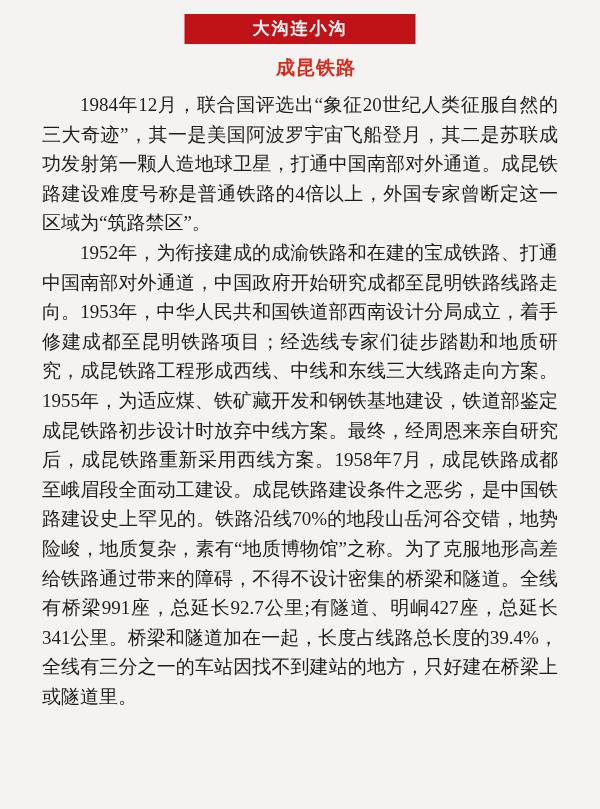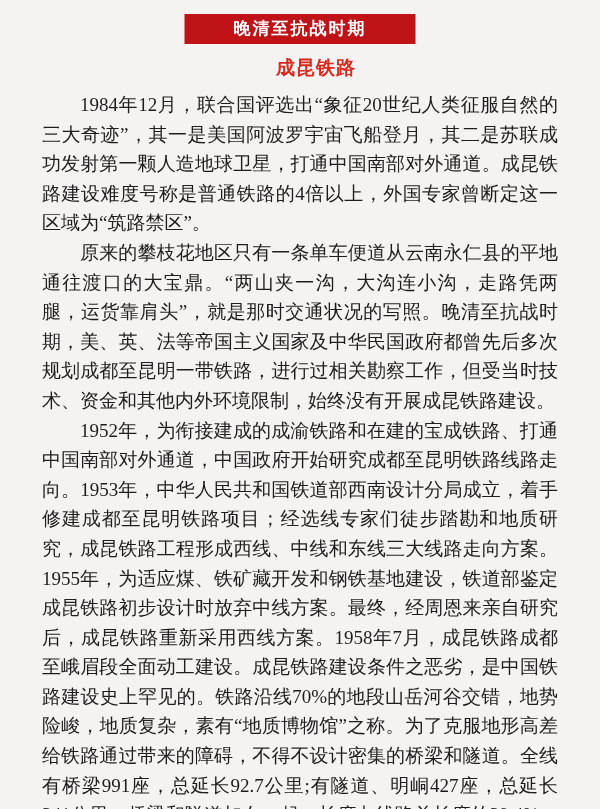--- a/index.html
+++ b/index.html
@@ -62,24 +62,23 @@
     padding: 0;
     text-indent: 2em;
   }
 </style>
 </head>
 <body>
 
 <div class="page" style="background: rgb(245, 243, 241);">
 
   <div class="banner" style="background: rgb(191, 19, 24);">
-    <span class="banner-label" style="color: rgb(255, 255, 255);">晚清至抗战时期</span>
+    <span class="banner-label" style="color: rgb(255, 255, 255);">大沟连小沟</span>
   </div>
 
   <h1 class="article-title" style="color: rgb(217, 41, 29);">成昆铁路</h1>
 
   <div class="article-body">
     <p>1984年12月，联合国评选出“象征20世纪人类征服自然的三大奇迹”，其一是美国阿波罗宇宙飞船登月，其二是苏联成功发射第一颗人造地球卫星，打通中国南部对外通道。成昆铁路建设难度号称是普通铁路的4倍以上，外国专家曾断定这一区域为“筑路禁区”。</p>
-    <p>原来的攀枝花地区只有一条单车便道从云南永仁县的平地通往渡口的大宝鼎。“两山夹一沟，大沟连小沟，走路凭两腿，运货靠肩头”，就是那时交通状况的写照。晚清至抗战时期，美、英、法等帝国主义国家及中华民国政府都曾先后多次规划成都至昆明一带铁路，进行过相关勘察工作，但受当时技术、资金和其他内外环境限制，始终没有开展成昆铁路建设。</p>
     <p>1952年，为衔接建成的成渝铁路和在建的宝成铁路、打通中国南部对外通道，中国政府开始研究成都至昆明铁路线路走向。1953年，中华人民共和国铁道部西南设计分局成立，着手修建成都至昆明铁路项目；经选线专家们徒步踏勘和地质研究，成昆铁路工程形成西线、中线和东线三大线路走向方案。1955年，为适应煤、铁矿藏开发和钢铁基地建设，铁道部鉴定成昆铁路初步设计时放弃中线方案。最终，经周恩来亲自研究后，成昆铁路重新采用西线方案。1958年7月，成昆铁路成都至峨眉段全面动工建设。成昆铁路建设条件之恶劣，是中国铁路建设史上罕见的。铁路沿线70%的地段山岳河谷交错，地势险峻，地质复杂，素有“地质博物馆”之称。为了克服地形高差给铁路通过带来的障碍，不得不设计密集的桥梁和隧道。全线有桥梁991座，总延长92.7公里;有隧道、明峒427座，总延长341公里。桥梁和隧道加在一起，长度占线路总长度的39.4%，全线有三分之一的车站因找不到建站的地方，只好建在桥梁上或隧道里。</p>
   </div>
 
 </div>
 
 </body></html>

